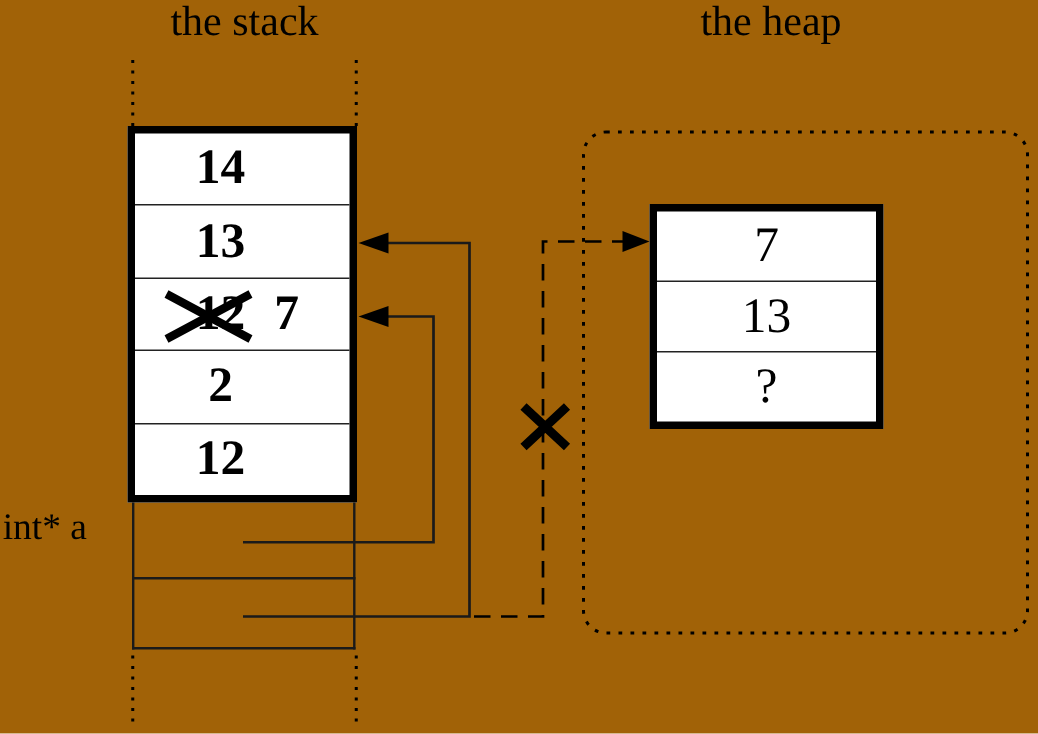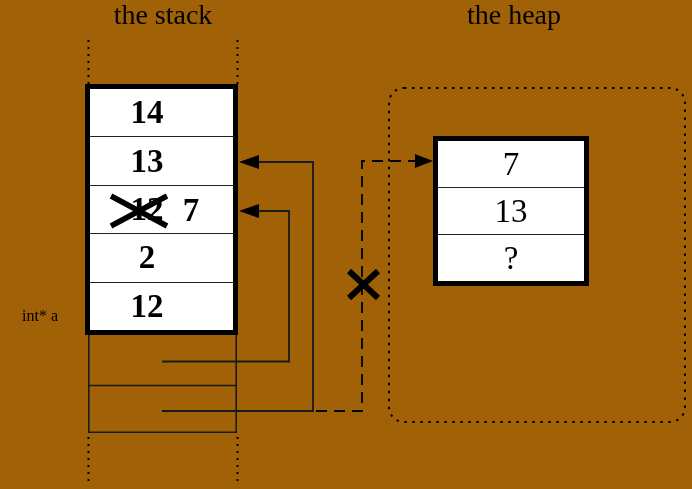--- a/index.html
+++ b/index.html
@@ -68,22 +68,23 @@
     line-height: 1;
   }
 
   .ptr-label {
     position: absolute;
     left: 0;
     width: 58px;
     height: 28px;
     line-height: 28px;
     text-align: right;
-    font-size: 16px;
+    font-size: 25px;
     white-space: nowrap;
+    margin-top: 36px;
   }
   .ptr-label-a { top: 302px; }
   .ptr-label-b { top: 351px; }
   .ptr-label-c { top: 398px; }
 
   .overlay {
     position: absolute;
     left: 0;
     top: 0;
     z-index: 10;

